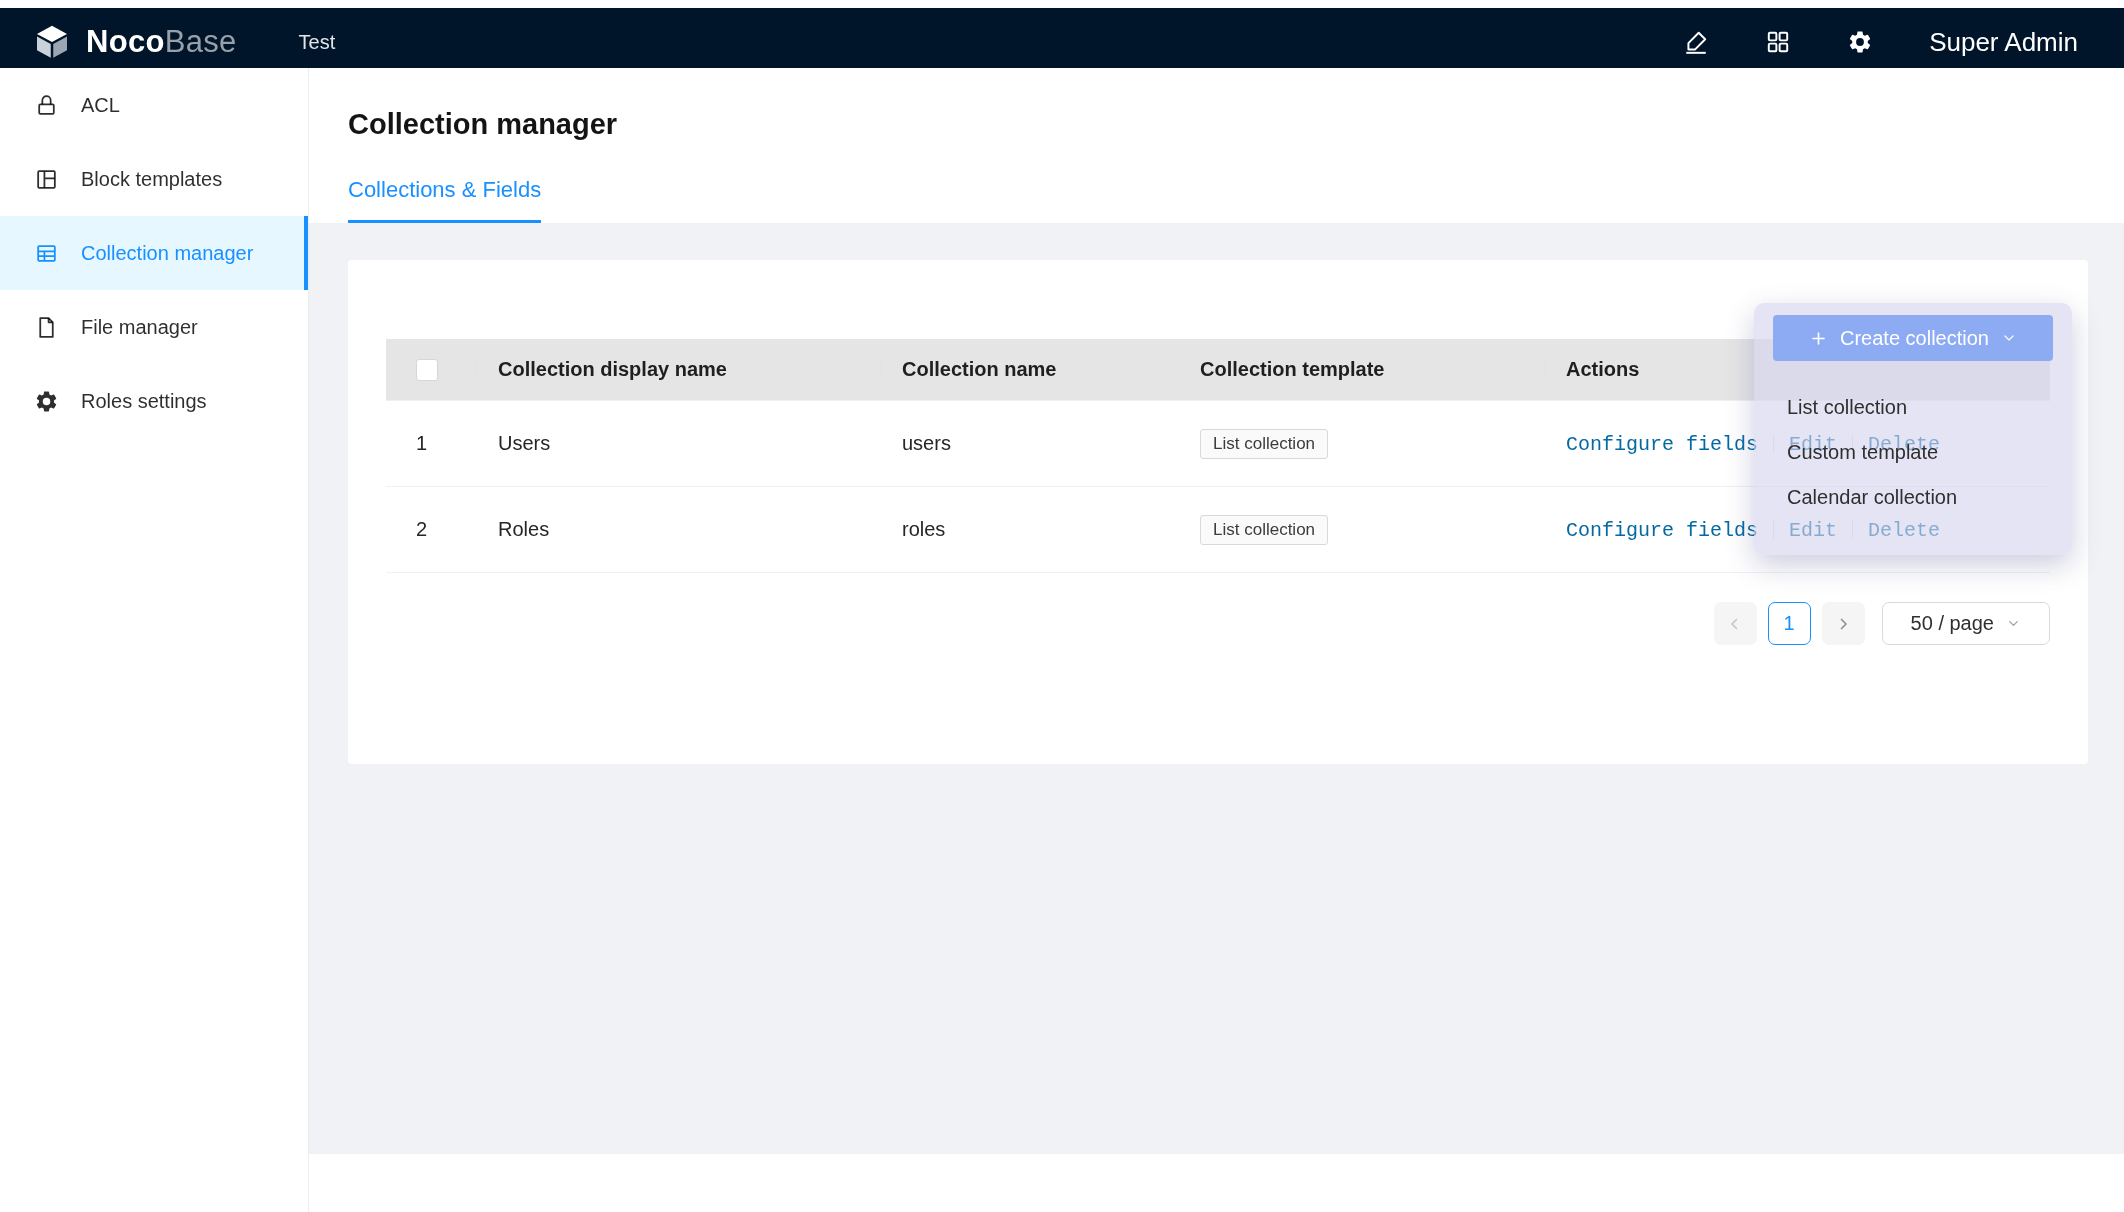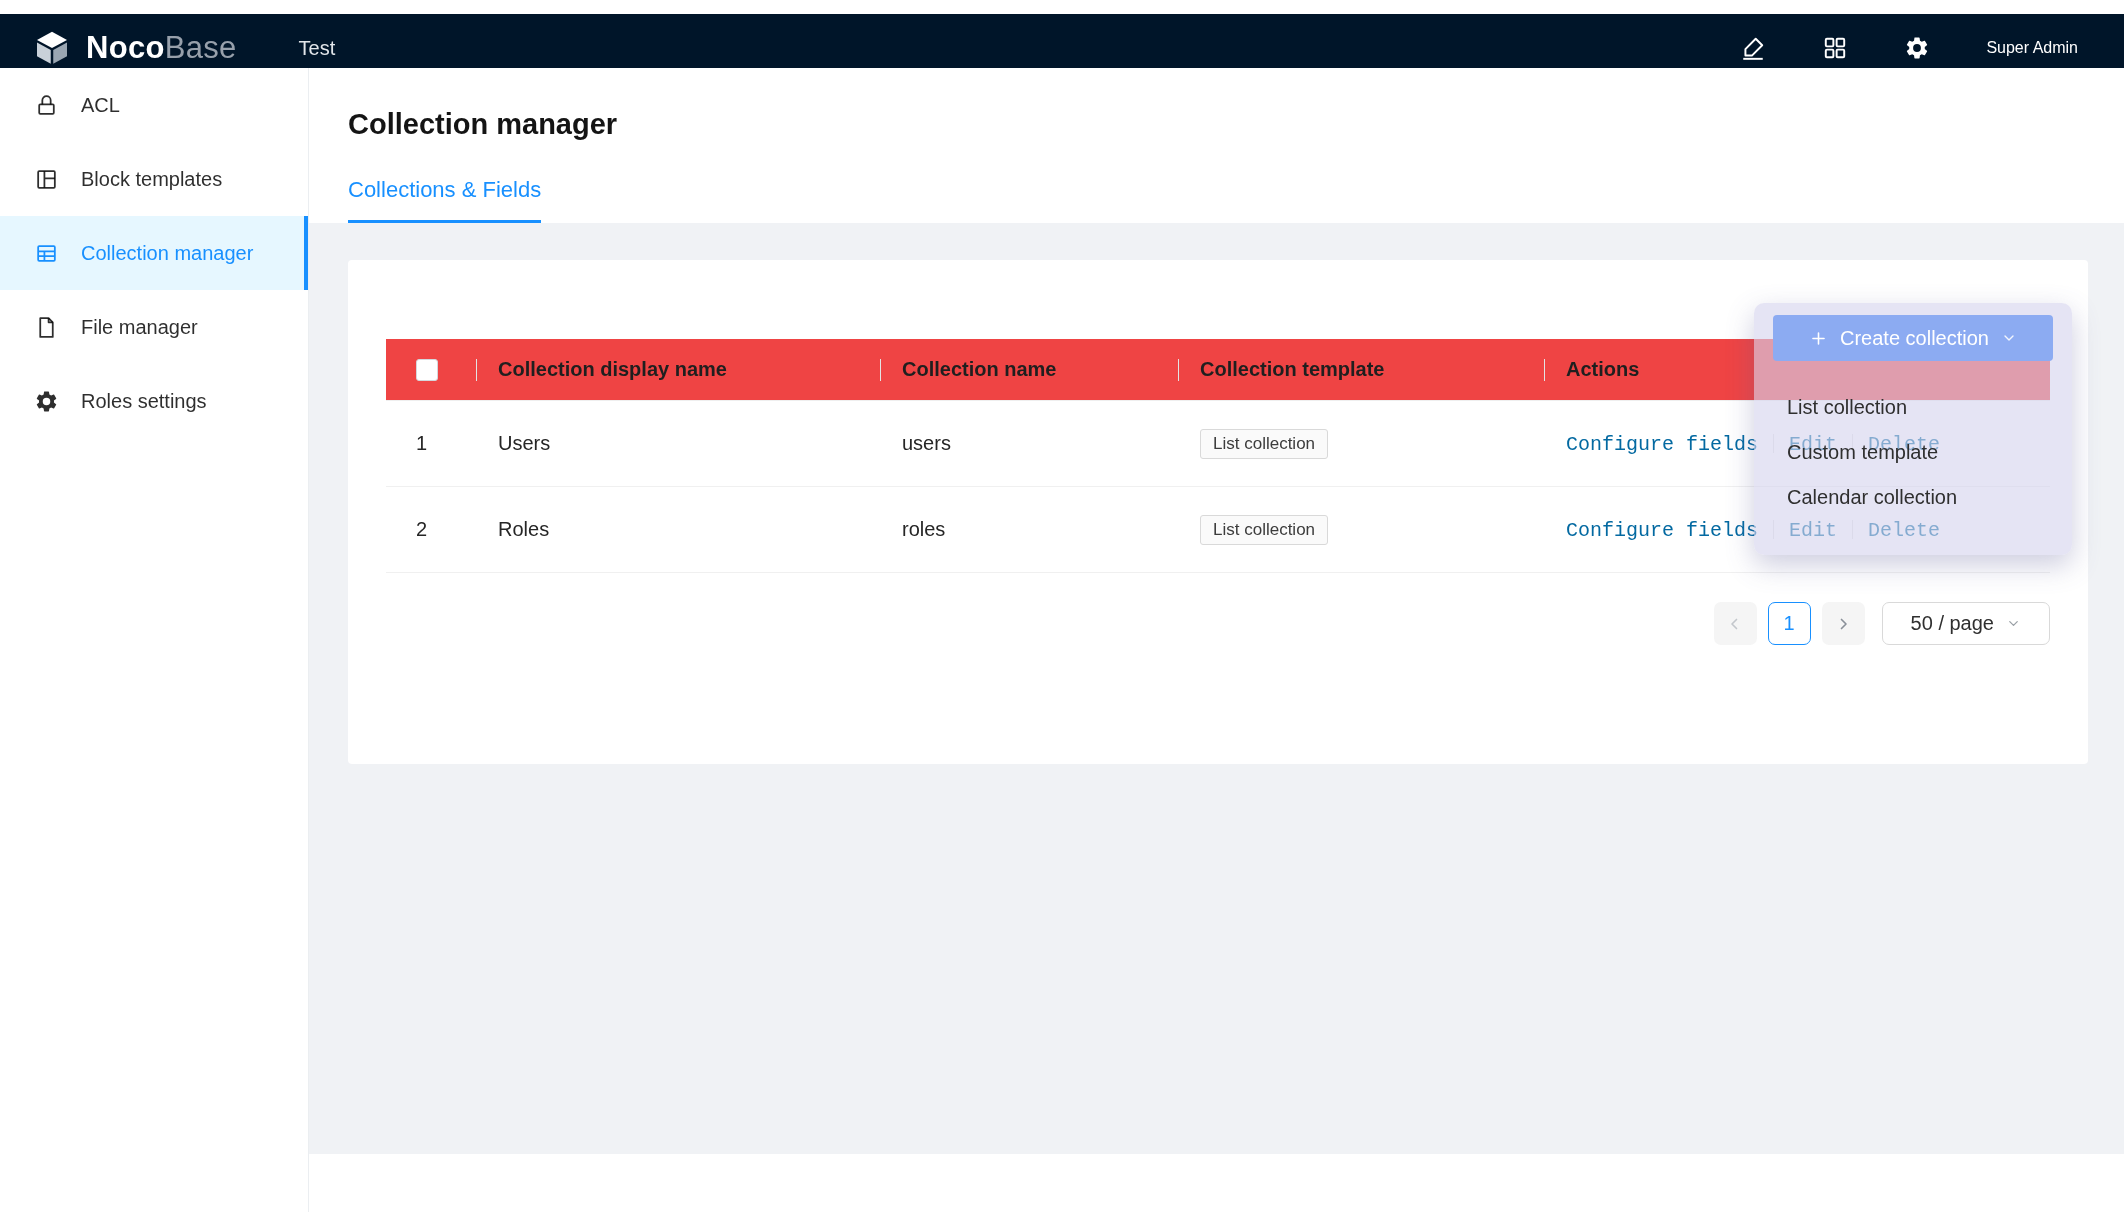--- a/index.html
+++ b/index.html
@@ -4,32 +4,32 @@
 <style>
   * { box-sizing: border-box; }
   html, body { margin: 0; padding: 0; }
   body {
     width: 2124px; height: 1212px; position: relative; overflow: hidden;
     font-family: "Liberation Sans", sans-serif; background: #fff;
   }
 
   
   .topbar {
-    position: absolute; top: 14px; left: 0; right: 0; height: 68px;
+    position: absolute; top: 8px; left: 0; right: 0; height: 68px;
     background: #001529; display: flex; align-items: center; color: #fff;
   }
   .brand { display: flex; align-items: center; gap: 14px; padding-left: 32px; }
   .brand-logo svg { width: 40px; height: 40px; display: block; }
   .brand-text { font-size: 31px; font-weight: 700; color: #fff; letter-spacing: .3px; }
   .brand-light { color: #97a0ab; font-weight: 400; }
   .top-menu { margin-left: 62px; font-size: 20px; color: #e2e6ea; cursor: pointer; }
   .top-right { margin-left: auto; display: flex; align-items: center; gap: 56px; padding-right: 46px; }
   .top-icon { display: flex; cursor: pointer; }
   .top-icon svg { width: 26px; height: 26px; }
-  .top-user { font-size: 16px; color: #fff; cursor: pointer; }
+  .top-user { font-size: 26px; color: #fff; cursor: pointer; }
 
   
   .sidebar {
     position: absolute; top: 68px; left: 0; bottom: 0; width: 309px;
     background: #fff; border-right: 1px solid #ebeef1;
   }
   .side-item {
     height: 74px; display: flex; align-items: center; gap: 22px;
     padding-left: 34px; font-size: 20px; color: rgba(0,0,0,.82);
     cursor: pointer; position: relative;
@@ -65,21 +65,21 @@
     padding: 0 21px; border: 1px solid #d9d9d9; border-radius: 3px;
     background: #fff; font-size: 20px; color: #2b2b2b; cursor: pointer;
   }
   .btn svg { width: 20px; height: 20px; }
   .toolbar-right { margin-left: auto; display: flex; align-items: center; gap: 14px; }
   .create-spacer { width: 280px; height: 45px; }
 
   
   table.grid { width: 100%; border-collapse: collapse; margin-top: 40px; table-layout: fixed; }
   .grid th {
-    background: #ef4444; font-weight: 700; font-size: 20px; color: #1f1f1f;
+    background: #e5e5e5; font-weight: 700; font-size: 20px; color: #1f1f1f;
     text-align: left; padding: 19px 21px; border-bottom: 1px solid #efefef;
     position: relative;
   }
   .grid th:not(:last-child)::after {
     content: ""; position: absolute; right: 0; top: 50%; transform: translateY(-50%);
     width: 1px; height: 22px; background: #e3e3e3;
   }
   .grid td {
     font-size: 20px; color: #262626; padding: 0 21px; height: 86px;
     border-bottom: 1px solid #f0f0f0;

